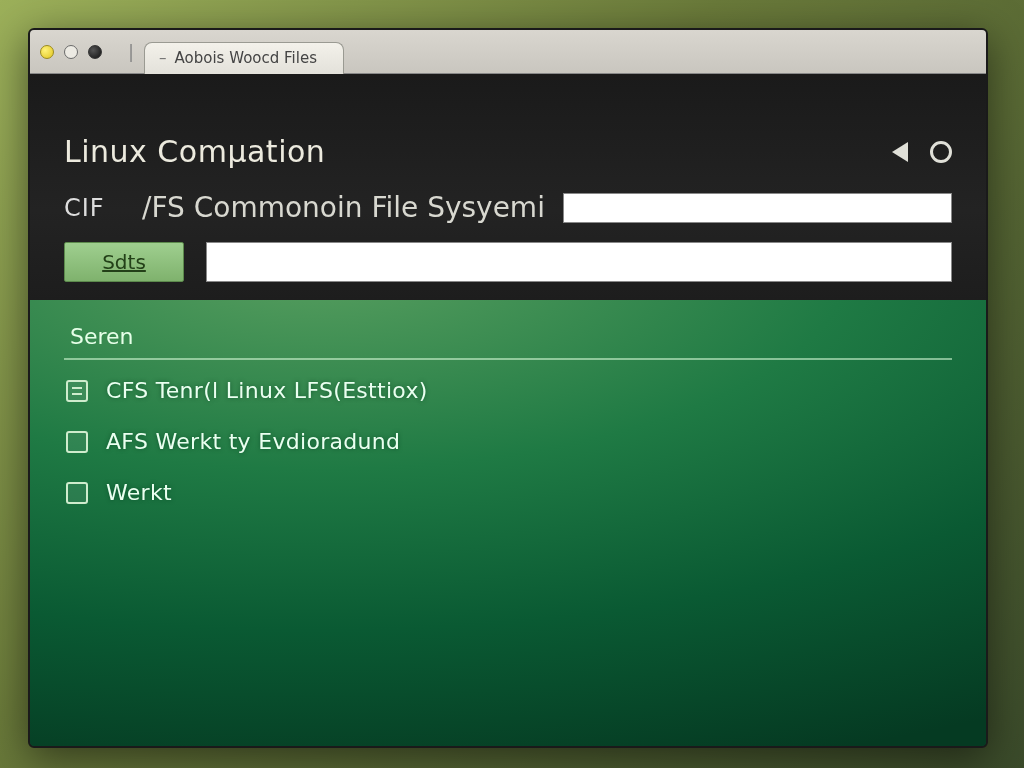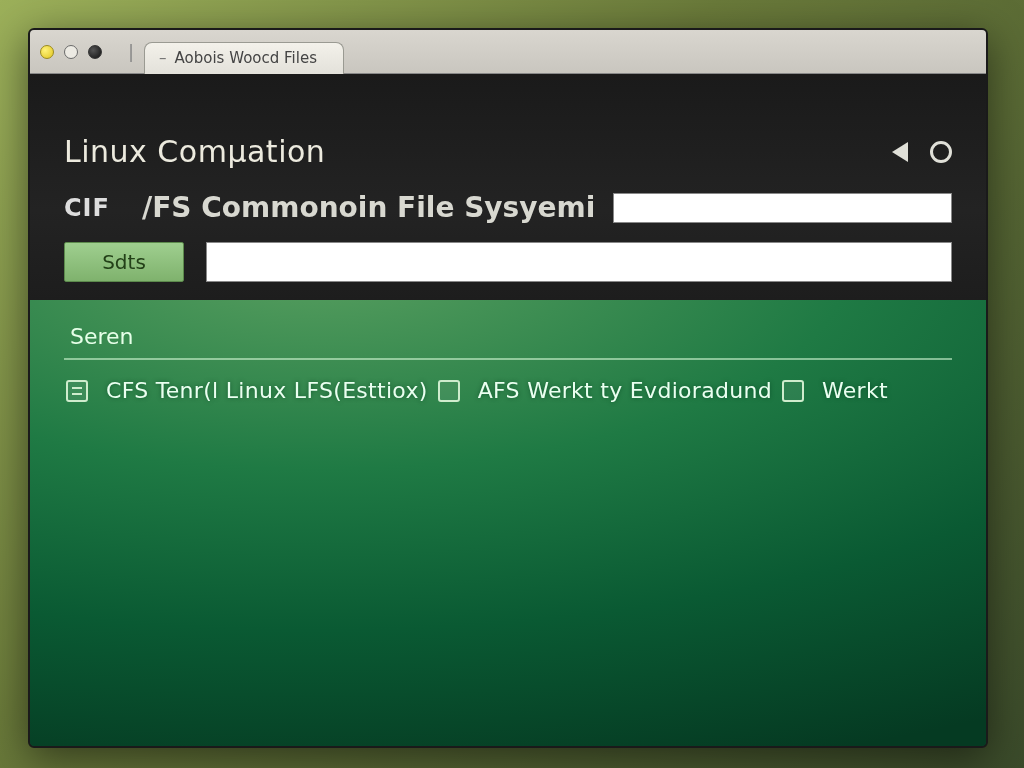--- a/index.html
+++ b/index.html
@@ -84,38 +84,39 @@
     border-bottom: 10px solid transparent;
     border-right: 16px solid #e0e0d8;
     cursor: pointer;
   }
   .circ-o {
     width: 22px; height:22px; border:3px solid #e0e0d8; border-radius:50%;
     cursor:pointer;
   }
 
   .sub-row {
-    display:flex; align-items:center; gap:18px; margin-bottom:18px;font-weight:bold;
+    display:flex; align-items:center; gap:18px; margin-bottom:18px;
   }
   .sub-row .abbr { font-size:24px; color:#ddd; letter-spacing:1px; min-width:60px;}
   .sub-row .subtitle { font-size:28px; color:#d8d8d0; flex: 0 0 auto; }
   .sub-row .field {
     flex: 1; height: 30px; background:#fff; border:1px solid #888;
   }
 
   .btn-row { display:flex; align-items:center; gap:22px; }
   .green-btn {
     height: 40px; min-width:120px;
     background: linear-gradient(#9fcf8f, #7fb26d);
     border: 1px solid #5c8a4c;
     color:#234018; font-size:20px;
     display:flex; align-items:center; justify-content:center;
     padding: 0 26px;
     border-radius:2px;
     cursor:pointer;
+    text-decoration:underline;
   }
   .wide-field {
     flex:1; height:40px; background:#fff; border:1px solid #888;
   }
 
   
   .body {
     flex:1;
     background: radial-gradient(ellipse 140% 120% at 30% -10%, #5aa060 0%, #1f7a44 40%, #0a5a33 70%, #053a22 100%);
     padding: 14px 34px 20px 34px;
@@ -126,21 +127,21 @@
   .header-row {
     height: 46px;
     display:flex; align-items:center;
     border-bottom: 2px solid rgba(220,255,220,0.55);
     font-size: 22px;
     color:#e6ffe8;
     padding-left: 6px;
     margin-bottom: 8px;
   }
 
-  .list { display:flex; flex-direction:row; gap:6px; padding-top:6px;}
+  .list { display:flex; flex-direction:column; gap:18px; padding-top:6px;}
   .row {
     display:flex; align-items:center; gap:18px;
     font-size:22px; color:#eafff0;
     cursor:pointer;
     padding: 4px 2px;
   }
 
   .chk {
     width:22px; height:22px; border:2px solid #cfeccd; border-radius:3px;
     background: rgba(255,255,255,0.08);

